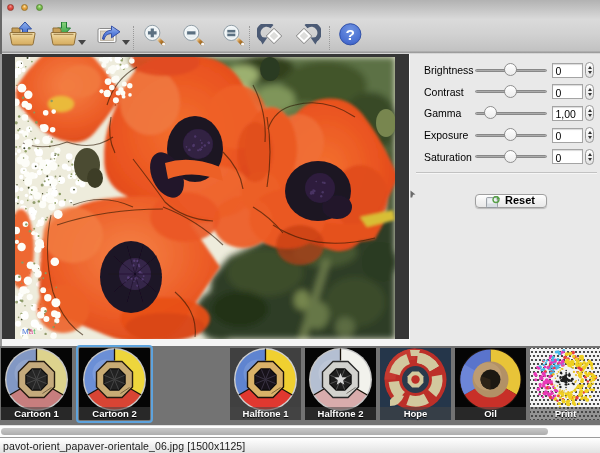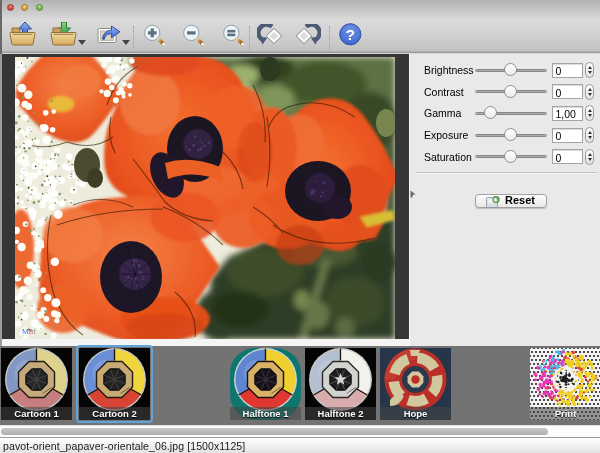--- a/index.html
+++ b/index.html
@@ -889,21 +889,21 @@
 <line x1="35.5" y1="31.5" x2="39.7" y2="41.7" stroke="#454545" stroke-width="1"></line>
 <line x1="35.5" y1="31.5" x2="31.3" y2="41.7" stroke="#454545" stroke-width="1"></line>
 <line x1="35.5" y1="31.5" x2="25.3" y2="35.7" stroke="#454545" stroke-width="1"></line>
 <line x1="35.5" y1="31.5" x2="25.3" y2="27.3" stroke="#454545" stroke-width="1"></line>
 <line x1="35.5" y1="31.5" x2="31.3" y2="21.3" stroke="#454545" stroke-width="1"></line>
 <line x1="35.5" y1="31.5" x2="39.7" y2="21.3" stroke="#454545" stroke-width="1"></line>
 <line x1="35.5" y1="31.5" x2="45.7" y2="27.3" stroke="#454545" stroke-width="1"></line>
 <path d="M41.5,45.5 L50.5,39.5" stroke="#1a1208" stroke-width="0.8" opacity="0.6"></path>
         </svg>
 <div class="cap">Cartoon 2</div></div>
-<div class="thumb" style="left:230px; background:#0f766e;border-radius:25px;">
+<div class="thumb" style="left:230px; background:#404040;">
 <svg width="71" height="72" viewBox="0 0 71 72">
           <circle cx="35.5" cy="31.5" r="31.5" fill="#e9e9e9" opacity="0.85"></circle>
 <path d="M35.5,31.5 L35.5,1.5 A30,30 0 0 1 61.5,46.5 Z" fill="#f0d030"></path>
 <path d="M35.5,31.5 L61.5,46.5 A30,30 0 0 1 9.5,46.5 Z" fill="#e03830"></path>
 <path d="M35.5,31.5 L9.5,46.5 A30,30 0 0 1 35.5,1.5 Z" fill="#5f84d0"></path>
 <circle cx="27.5" cy="25.5" r="14" fill="#ffffff" opacity="0.12"></circle>
 <line x1="35.5" y1="12.5" x2="35.5" y2="0.5" stroke="#1a1208" stroke-width="1.3"></line>
 <line x1="52.0" y1="41.0" x2="62.3" y2="47.0" stroke="#1a1208" stroke-width="1.3"></line>
 <line x1="19.0" y1="41.0" x2="8.7" y2="47.0" stroke="#1a1208" stroke-width="1.3"></line>
 <polygon points="53.5,39.0 43.0,49.5 28.0,49.5 17.5,39.0 17.5,24.0 28.0,13.5 43.0,13.5 53.5,24.0" fill="#d9b268" stroke="#1a120a" stroke-width="1.4"></polygon>
@@ -951,20 +951,33 @@
           <path d="M49.0,54.9 A27,27 0 0 1 26.3,56.9 L29.9,47.0 A16.5,16.5 0 0 0 43.8,45.8 Z" fill="#d2c89e"></path>
           <path d="M18.1,52.2 A27,27 0 0 1 8.6,33.9 L19.1,32.9 A16.5,16.5 0 0 0 24.9,44.1 Z" fill="#d2c89e"></path>
           <path d="M9.4,24.5 A27,27 0 0 1 26.3,6.1 L29.9,16.0 A16.5,16.5 0 0 0 19.6,27.2 Z" fill="#d2c89e"></path>
           <path d="M37.9,4.6 A27,27 0 0 1 58.9,18.0 L49.8,23.2 A16.5,16.5 0 0 0 36.9,15.1 Z" fill="#d2c89e"></path>
           <path d="M10,52 Q16,44 24,48 Q20,58 10,58 Z" fill="#d2c89e"></path>
           <path d="M30,2 L40,2 L38,8 L31,8 Z" fill="#d2c89e"></path>
           <circle cx="35.5" cy="31.5" r="13.5" fill="#2a3a4c"></circle>
           <polygon points="43.4,34.8 38.8,39.4 32.2,39.4 27.6,34.8 27.6,28.2 32.2,23.6 38.8,23.6 43.4,28.2" fill="#d2c89e"></polygon>
           <circle cx="35.5" cy="31.5" r="4.2" fill="#bc2f28"></circle>
         </svg><div class="cap">Hope</div></div>
+<div class="thumb" style="left:455px; background:#050505;">
+<svg width="71" height="72" viewBox="0 0 71 72">
+          <circle cx="35.5" cy="31.5" r="31" fill="#20160e"></circle>
+<path d="M35.5,31.5 L35.5,1.5 A30,30 0 0 1 61.5,46.5 Z" fill="#e8c438"></path>
+<path d="M35.5,31.5 L61.5,46.5 A30,30 0 0 1 9.5,46.5 Z" fill="#c83028"></path>
+<path d="M35.5,31.5 L9.5,46.5 A30,30 0 0 1 35.5,1.5 Z" fill="#5a74cc"></path>
+<path d="M35.5,31.5 L9.5,46.5 A30,30 0 0 1 9.5,16.5 Z" fill="#6d86d8"></path>
+<circle cx="35.5" cy="31.5" r="18" fill="#b29166"></circle>
+<circle cx="32.5" cy="28.5" r="14" fill="#c2a176" opacity="0.7"></circle>
+<circle cx="35.5" cy="31.5" r="10" fill="#1c1812"></circle>
+<path d="M35.5,31.5 L35.5,41.5 A10,10 0 0 1 26.1,28.1 Z" fill="#2e2418"></path>
+        </svg>
+<div class="cap">Oil</div></div>
 <div class="thumb" style="left:530px; background:#4c1d95;"><svg width="71" height="72" viewBox="0 0 71 72">
           <rect x="0" y="0" width="71" height="72" fill="#f4f4f4"></rect>
           <g>
             <circle cx="0" cy="0" r="1.1" fill="#222222"></circle>
             <circle cx="4" cy="0" r="1.1" fill="#222222"></circle>
             <circle cx="8" cy="0" r="1.1" fill="#222222"></circle>
             <circle cx="12" cy="0" r="1.1" fill="#222222"></circle>
             <circle cx="16" cy="0" r="1.1" fill="#222222"></circle>
             <circle cx="20" cy="0" r="1.1" fill="#222222"></circle>
             <circle cx="24" cy="0" r="1.1" fill="#222222"></circle>

